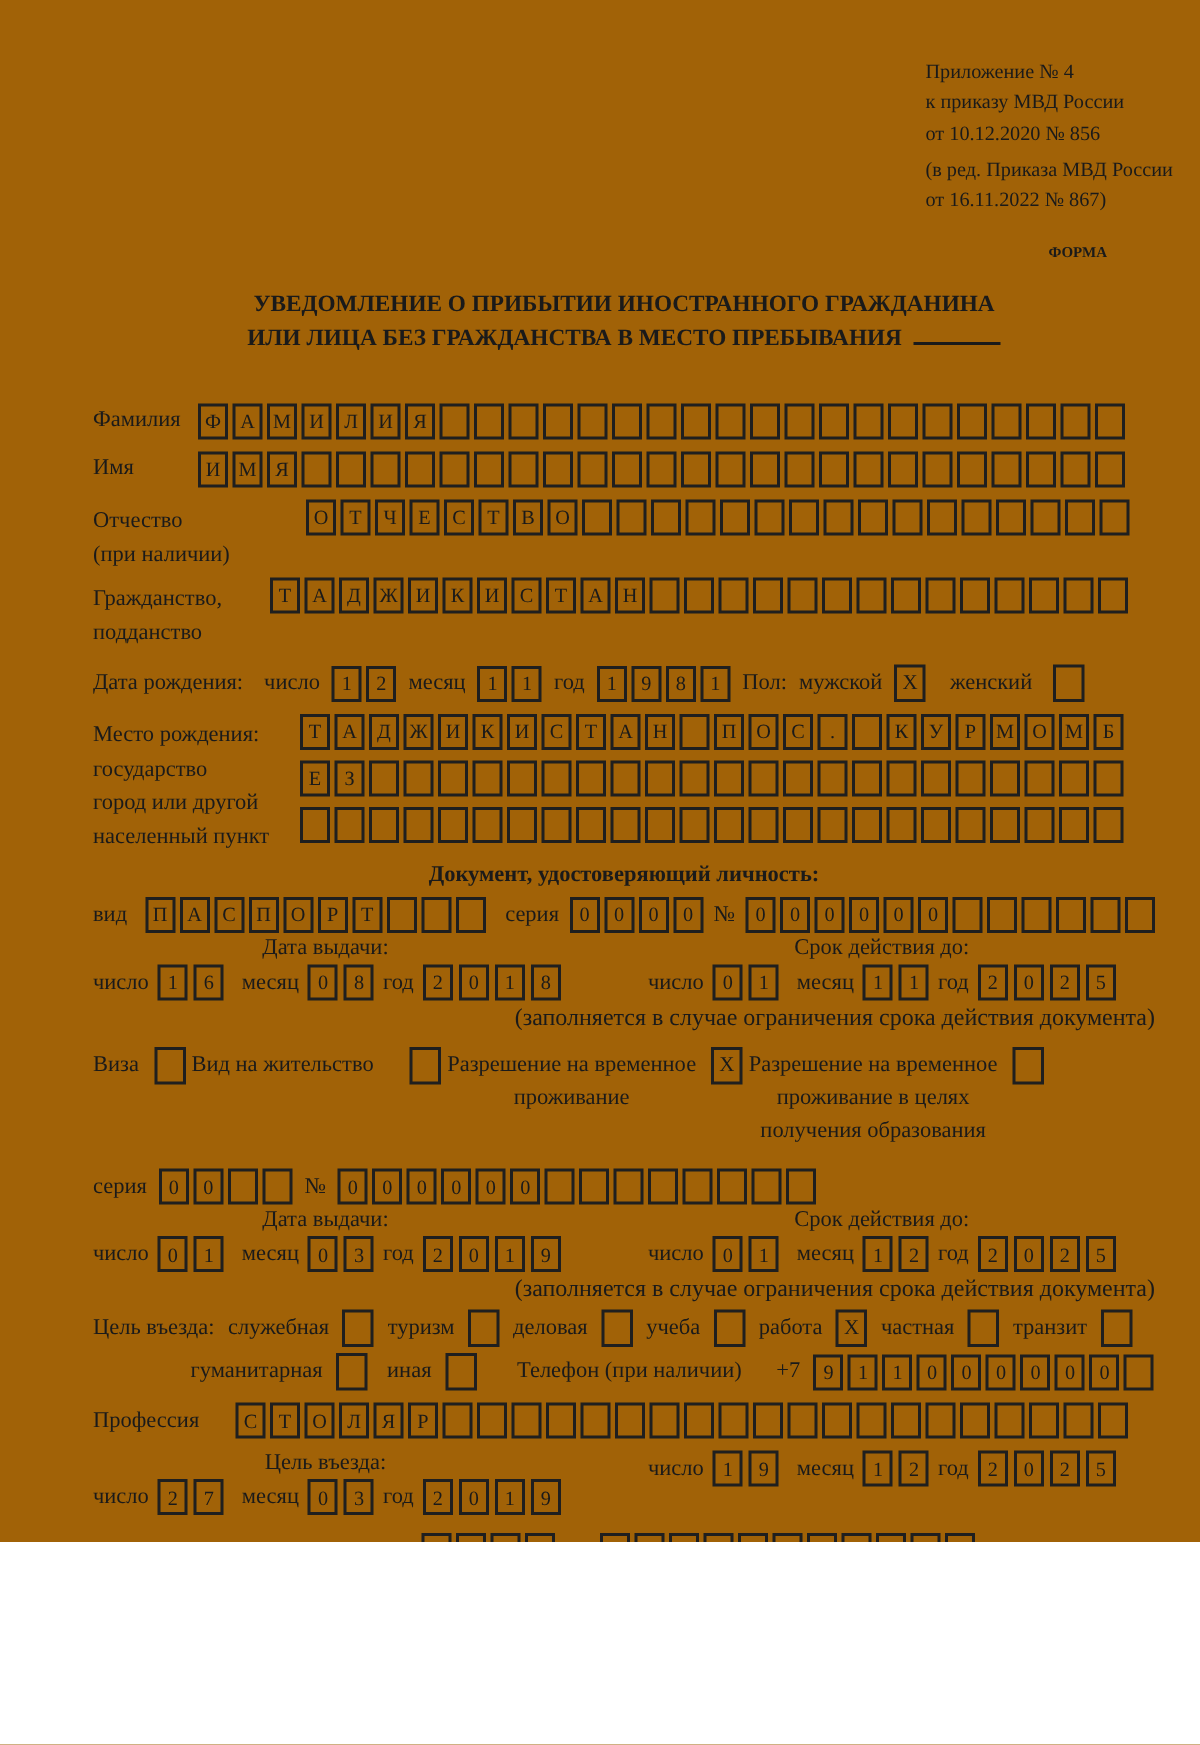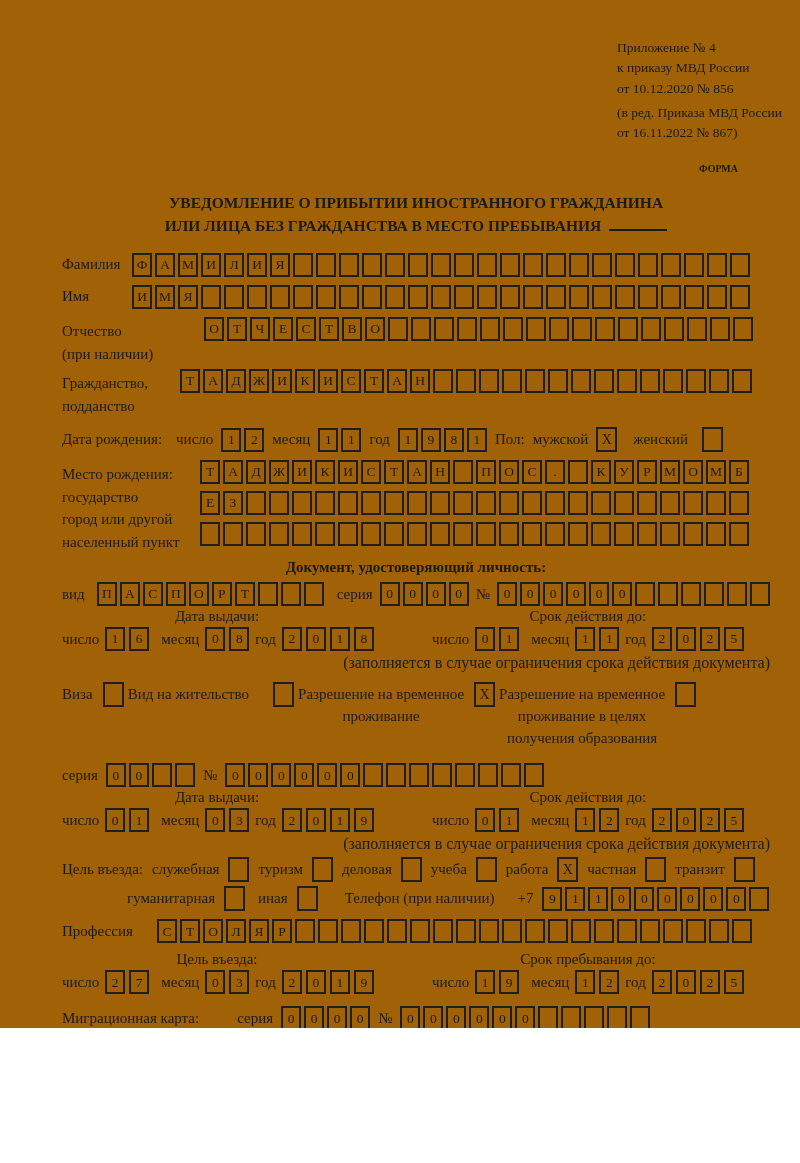--- a/index.html
+++ b/index.html
@@ -66,21 +66,21 @@
     <div>от 16.11.2022 № 867)</div>
   </div>
   <div class="forma">ФОРМА</div>
 
   <div class="title">
     <div>УВЕДОМЛЕНИЕ О ПРИБЫТИИ ИНОСТРАННОГО ГРАЖДАНИНА</div>
     <div><span>ИЛИ ЛИЦА БЕЗ ГРАЖДАНСТВА В МЕСТО ПРЕБЫВАНИЯ</span><span class="uline"></span></div>
   </div>
 
 
-  <div class="frow" style="margin-top:16px;">
+  <div class="frow" style="margin-top:32px;">
     <div class="lbl w70">Фамилия</div>
     <div class="cells">
         <div class="cell">Ф</div>
         <div class="cell">А</div>
         <div class="cell">М</div>
         <div class="cell">И</div>
         <div class="cell">Л</div>
         <div class="cell">И</div>
         <div class="cell">Я</div>
         <div class="cell"></div>
@@ -601,21 +601,20 @@
         <span>год</span>
         <span class="cells">
             <div class="cell">2</div>
             <div class="cell">0</div>
             <div class="cell">1</div>
             <div class="cell">9</div>
           </span>
       </div>
     </div>
     <div class="dcol">
-      <div class="dhead">Срок пребывания до:</div>
       <div class="dgrp">
         <span>число</span>
         <span class="cells">
             <div class="cell">1</div>
             <div class="cell">9</div>
           </span>
         <span style="margin-left:6px;">месяц</span>
         <span class="cells">
             <div class="cell">1</div>
             <div class="cell">2</div>

